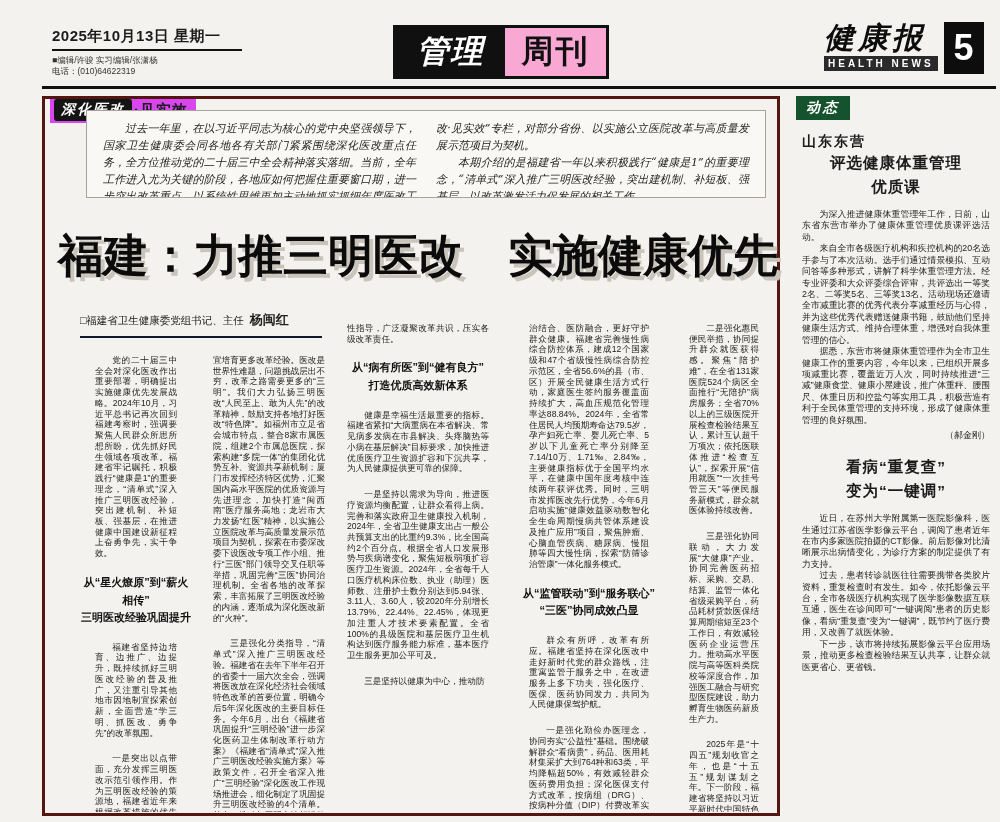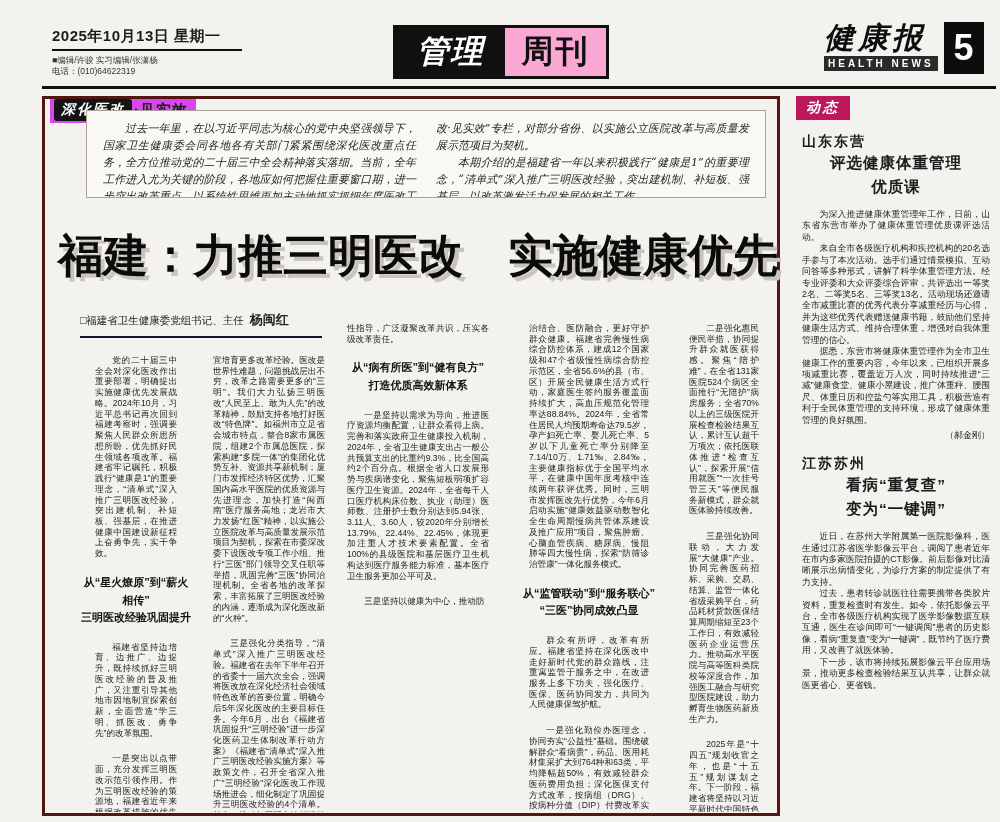--- a/index.html
+++ b/index.html
@@ -49,21 +49,21 @@
     font-size:10.5px;color:#222;white-space:nowrap;}
   .byline b{font-size:13px;margin-left:6px;}
   
   .acol{overflow:hidden;font-size:8.6px;line-height:1.25;color:#222;}
   .acol p{margin:15px;text-align:justify;}
   .acol p.bp{text-indent:2em;}
   .acol .ch{white-space:pre-line;text-align:center;font-weight:800;font-size:11px;
     line-height:1.6;margin:9px 0 8px;color:#111;}
   
   .sidebar{left:792px;top:96px;width:204px;height:726px;overflow:hidden;}
-  .dyn{display:inline-block;background:#be185d;color:#fff;font-size:14px;font-weight:900;
+  .dyn{display:inline-block;background:#14532d;color:#fff;font-size:14px;font-weight:900;
     font-style:italic;letter-spacing:3px;padding:3px 10px;margin-left:4px;}
   .sb-art{margin-top:13px;padding:0 6px 0 10px;}
   .sb-loc{font-size:14px;font-weight:700;letter-spacing:2px;}
   .sb-title{text-align:center;font-size:15.5px;font-weight:700;letter-spacing:1px;line-height:1.55;}
   .sb-body{margin-top:10px;font-size:8.8px;line-height:1.3;color:#222;}
   .sb-body p{margin:0;text-indent:2em;text-align:justify;}
   .sb-byline{text-align:right;font-size:9px;margin-top:3px;}
 </style>
 </head>
 <body>
@@ -119,20 +119,21 @@
     <p class="bp">一是突出以点带面，充分发挥三明医改示范引领作用。作为三明医改经验的策源地，福建省近年来根据改革措施的优先序与成熟度，及时将三明医改经验转化为全省政策措施。三明医改具有标志性、关键性的主要经验做法，如实行一位政府领导分管“三医”、重构医疗保障管理体制、取消公立医院药品耗材加成政策、动态调整医疗服务价格、完善医务人员薪酬分配机制等，已全面推广并取得积极成效。今年，《三明医改百问》《三明医改十年实录》相继出版，三明医改展览厅建成开放，进一步发挥了三明市全国深化医改经验推广基地作用。</p>
   </div>
 <div class="abs acol" style="left:198px;top:340px;width:142px;height:472px;">
     <p class="bc">宜培育更多改革经验。医改是世界性难题，问题挑战层出不穷，改革之路需要更多的“三明”。我们大力弘扬三明医改“人民至上、敢为人先”的改革精神，鼓励支持各地打好医改“特色牌”。如福州市立足省会城市特点，整合8家市属医院，组建2个市属总医院，探索构建“多院一体”的集团化优势互补、资源共享新机制；厦门市发挥经济特区优势，汇聚国内高水平医院的优质资源与先进理念，加快打造“闽西南”医疗服务高地；龙岩市大力发扬“红医”精神，以实施公立医院改革与高质量发展示范项目为契机，探索在市委深改委下设医改专项工作小组、推行“三医”部门领导交叉任职等举措，巩固完善“三医”协同治理机制。全省各地的改革探索，丰富拓展了三明医改经验的内涵，逐渐成为深化医改新的“火种”。</p>
     <p class="bp">三是强化分类指导，“清单式”深入推广三明医改经验。福建省在去年下半年召开的省委十一届六次全会，强调将医改放在深化经济社会领域特色改革的首要位置，明确今后5年深化医改的主要目标任务。今年6月，出台《福建省巩固提升“三明经验”进一步深化医药卫生体制改革行动方案》《福建省“清单式”深入推广三明医改经验实施方案》等政策文件，召开全省深入推广“三明经验”深化医改工作现场推进会，细化制定了巩固提升三明医改经验的4个清单。其中，推动与三明市情相近的南平、龙岩、漳州、莆田、宁德等地实现全方位推广，以增强改革的连片效应；基础条件较好的福州、厦门、泉州等地，在完成经验推广“规定动作”的基础上，探索更多原创性改革。同时，积极推动医改政策进党校、进高校、进基层，组建医改宣讲“小分队”，深入市县进行针对</p>
   </div>
 <div class="abs acol" style="left:332px;top:308px;width:172px;height:504px;">
     <p class="bc">性指导，广泛凝聚改革共识，压实各级改革责任。</p>
     <div class="ch">从“病有所医”到“健有良方”
 打造优质高效新体系</div>
+    <p class="bp">健康是幸福生活最重要的指标。福建省紧扣“大病重病在本省解决、常见病多发病在市县解决、头疼脑热等小病在基层解决”目标要求，加快推进优质医疗卫生资源扩容和下沉共享，为人民健康提供更可靠的保障。</p>
     <p class="bp">一是坚持以需求为导向，推进医疗资源均衡配置，让群众看得上病。完善和落实政府卫生健康投入机制，2024年，全省卫生健康支出占一般公共预算支出的比重约9.3%，比全国高约2个百分点。根据全省人口发展形势与疾病谱变化，聚焦短板弱项扩容医疗卫生资源。2024年，全省每千人口医疗机构床位数、执业（助理）医师数、注册护士数分别达到5.94张、3.11人、3.60人，较2020年分别增长13.79%、22.44%、22.45%，体现更加注重人才技术要素配置。全省100%的县级医院和基层医疗卫生机构达到医疗服务能力标准，基本医疗卫生服务更加公平可及。</p>
     <p class="bp">三是坚持以健康为中心，推动防</p>
   </div>
 <div class="abs acol" style="left:514px;top:308px;width:150px;height:504px;">
     <p class="bc">治结合、医防融合，更好守护群众健康。福建省完善慢性病综合防控体系，建成12个国家级和47个省级慢性病综合防控示范区，全省56.6%的县（市、区）开展全民健康生活方式行动，家庭医生签约服务覆盖面持续扩大，高血压规范化管理率达88.84%。2024年，全省常住居民人均预期寿命达79.5岁，孕产妇死亡率、婴儿死亡率、5岁以下儿童死亡率分别降至7.14/10万、1.71‰、2.84‰，主要健康指标优于全国平均水平，在健康中国年度考核中连续两年获评优秀。同时，三明市发挥医改先行优势，今年6月启动实施“健康效益驱动数智化全生命周期慢病共管体系建设及推广应用”项目，聚焦肿瘤、心脑血管疾病、糖尿病、慢阻肺等四大慢性病，探索“防筛诊治管康”一体化服务模式。</p>
     <div class="ch">从“监管联动”到“服务联心”
 “三医”协同成效凸显</div>
     <p class="bp">群众有所呼，改革有所应。福建省坚持在深化医改中走好新时代党的群众路线，注重寓监管于服务之中，在改进服务上多下功夫，强化医疗、医保、医药协同发力，共同为人民健康保驾护航。</p>
     <p class="bp">一是强化勤俭办医理念，协同夯实“公益性”基础。围绕破解群众“看病贵”，药品、医用耗材集采扩大到764种和63类，平均降幅超50%，有效减轻群众医药费用负担；深化医保支付方式改革，按病组（DRG）、按病种分值（DIP）付费改革实现全覆盖，2024年职工、居民医保住院目录内报销比例分别达85.6%、68.5%，同比提升0.32和2.5个百分点。围绕推动公立医院高质量发展，实施医疗服务价格动态调整，2024年，公立医院医疗服务收入占比达到36.03%，收入结构逐步</p>
   </div>
@@ -151,21 +152,20 @@
     <div class="sb-title">优质课</div>
     <div class="sb-body">
         <p>为深入推进健康体重管理年工作，日前，山东省东营市举办了健康体重管理优质课评选活动。</p>
         <p>来自全市各级医疗机构和疾控机构的20名选手参与了本次活动。选手们通过情景模拟、互动问答等多种形式，讲解了科学体重管理方法。经专业评委和大众评委综合评审，共评选出一等奖2名、二等奖5名、三等奖13名。活动现场还邀请全市减重比赛的优秀代表分享减重经历与心得，并为这些优秀代表赠送健康书籍，鼓励他们坚持健康生活方式、维持合理体重，增强对自我体重管理的信心。</p>
         <p>据悉，东营市将健康体重管理作为全市卫生健康工作的重要内容，今年以来，已组织开展多项减重比赛，覆盖近万人次，同时持续推进“三减”健康食堂、健康小屋建设，推广体重秤、腰围尺、体重日历和控盐勺等实用工具，积极营造有利于全民体重管理的支持环境，形成了健康体重管理的良好氛围。</p>
       </div>
     <div class="sb-byline">（郝金刚）</div>
   </div>
 
   <div class="sb-art">
-    <div class="sb-loc">江苏苏州</div>
     <div class="sb-title">看病“重复查”</div>
     <div class="sb-title">变为“一键调”</div>
     <div class="sb-body">
         <p>近日，在苏州大学附属第一医院影像科，医生通过江苏省医学影像云平台，调阅了患者近年在市内多家医院拍摄的CT影像。前后影像对比清晰展示出病情变化，为诊疗方案的制定提供了有力支持。</p>
         <p>过去，患者转诊就医往往需要携带各类胶片资料，重复检查时有发生。如今，依托影像云平台，全市各级医疗机构实现了医学影像数据互联互通，医生在诊间即可“一键调阅”患者的历史影像，看病“重复查”变为“一键调”，既节约了医疗费用，又改善了就医体验。</p>
         <p>下一步，该市将持续拓展影像云平台应用场景，推动更多检查检验结果互认共享，让群众就医更省心、更省钱。</p>
       </div>
   </div>
 </div>
 

